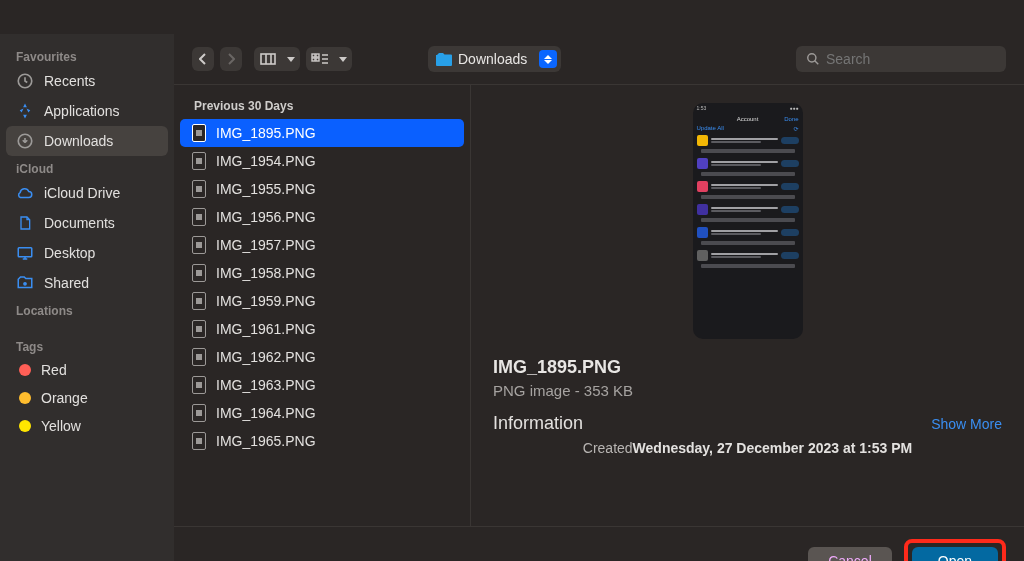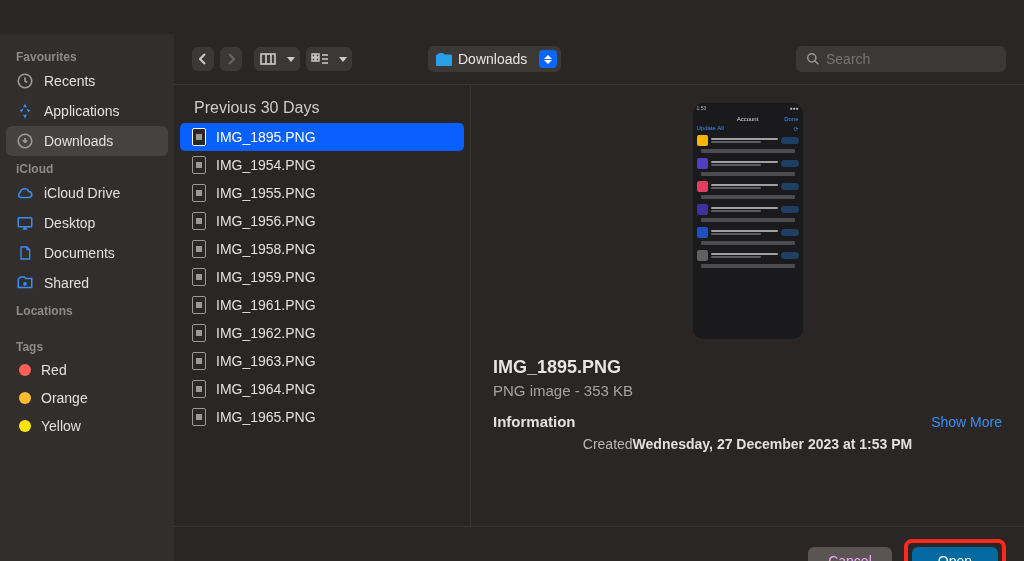--- a/index.html
+++ b/index.html
@@ -35,21 +35,21 @@
     .pathbar .popup::after { content: ""; border-left: 4px solid transparent; border-right: 4px solid transparent; border-top: 4px solid #fff; }
     .pathpad { flex: 1; }
     .search-box { display: flex; align-items: center; background: #3c3836; border-radius: 6px; height: 26px; padding: 0 10px; width: 210px; gap: 6px; color: #9c9997; }
     .search-box input { background: transparent; border: none; outline: none; color: #fef9c3; font-size: 14px; flex: 1; }
 
     
     .content { flex: 1; display: flex; border-top: 1px solid #3a3634; min-height: 0; }
 
     
     .file-list { width: 297px; border-right: 1px solid #3a3634; overflow-y: auto; padding-top: 10px; }
-    .fl-header { color: #cfcdcb; font-size: 16px; font-weight: 400; padding: 4px 20px 6px 20px; }
+    .fl-header { color: #cfcdcb; font-size: 12px; font-weight: 700; padding: 4px 20px 6px 20px; }
     .fl-row { display: flex; align-items: center; gap: 10px; padding: 5px 12px; margin: 0 6px; border-radius: 5px; cursor: pointer; font-size: 14px; }
     .fl-row.selected { background: #0a60ff; }
     .fl-row.selected .fl-name { color: #fff; }
     .fl-icon { width: 14px; height: 18px; border: 1.5px solid #9c9997; border-radius: 2px; background: #2a2625; display: inline-flex; align-items: center; justify-content: center; }
     .fl-row.selected .fl-icon { border-color: #fff; }
     .fl-icon.image::after { content: ""; width: 6px; height: 6px; background: #9c9997; }
     .fl-name { color: #e3e1df; }
 
     
     .preview { flex: 1; display: flex; flex-direction: column; padding: 14px 22px 0 22px; overflow: hidden; }
@@ -64,21 +64,21 @@
     .thumb-app { width: 11px; height: 11px; border-radius: 2px; }
     .thumb-lines { flex: 1; }
     .tl1 { height: 2px; background: #a0a0a4; margin-bottom: 1px; border-radius:1px;}
     .tl2 { height: 2px; background: #5b5b60; width: 75%; border-radius:1px;}
     .thumb-pill { width: 18px; height: 7px; border-radius: 4px; background: #1d3f62; }
     .thumb-desc { height: 4px; background: #4b4b50; margin: 0 4px 2px 4px; border-radius:1px;}
 
     .meta-name { color: #e8e6e4; font-size: 18px; font-weight: 600; margin-top: 6px; }
     .meta-sub { color: #a6a3a1; font-size: 15px; margin-top: 4px; }
     .meta-info-head { display: flex; justify-content: space-between; align-items: baseline; margin-top: 14px; }
-    .meta-info-head .lbl { color: #e3e1df; font-size: 15px; font-weight: 700; }
+    .meta-info-head .lbl { color: #e3e1df; font-size: 18px; font-weight: 400; }
     .meta-info-head .more { color: #3a8ef2; font-size: 14px; cursor: pointer; text-align: right; }
     .meta-kv { display: flex; justify-content: center; color: #b8b5b3; font-size: 14px; margin-top: 6px; }
     .meta-kv .v { color: #e3e1df; font-weight: 600; }
 
     
     .footer { display: flex; justify-content: flex-end; align-items: center; gap: 12px; padding: 12px 18px; border-top: 1px solid #3a3634; }
     .btn { border: none; border-radius: 6px; padding: 6px 20px; font-size: 14px; cursor: pointer; }
     .btn-cancel { background: #5a5552; color: #f0abfc; }
     .highlight-box { border: 4px solid #ff2a1b; border-radius: 8px; padding: 4px; }
     .btn-open { background: #0369a1; color: #fff; padding: 6px 26px; }
@@ -129,36 +129,36 @@
       <span class="sb-icon">
         <svg width="18" height="18" viewBox="0 0 24 24" fill="none" stroke="currentColor" stroke-width="2">
             <path d="M17 18a4 4 0 0 0 0-8 6 6 0 0 0-11.5 1.5A3.5 3.5 0 0 0 6 18h11z"></path>
           </svg>
       </span>
       <span class="sb-label">iCloud Drive</span>
     </div>
 
     <div class="sb-item">
       <span class="sb-icon">
+        <svg width="16" height="18" viewBox="0 0 24 24" fill="none" stroke="currentColor" stroke-width="2">
+            <path d="M6 3h9l4 4v14H6V3z"></path>
+            <path d="M15 3v4h4"></path>
+          </svg>
+      </span>
+      <span class="sb-label">Documents</span>
+    </div>
+
+    <div class="sb-item">
+      <span class="sb-icon">
         <svg width="18" height="18" viewBox="0 0 24 24" fill="none" stroke="currentColor" stroke-width="2">
             <rect x="3" y="5" width="18" height="12" rx="1"></rect>
             <path d="M9 20h6m-3-3v3"></path>
           </svg>
       </span>
       <span class="sb-label">Desktop</span>
-    </div>
-
-    <div class="sb-item">
-      <span class="sb-icon">
-        <svg width="16" height="18" viewBox="0 0 24 24" fill="none" stroke="currentColor" stroke-width="2">
-            <path d="M6 3h9l4 4v14H6V3z"></path>
-            <path d="M15 3v4h4"></path>
-          </svg>
-      </span>
-      <span class="sb-label">Documents</span>
     </div>
 
     <div class="sb-item">
       <span class="sb-icon">
         <svg width="18" height="18" viewBox="0 0 24 24" fill="none" stroke="currentColor" stroke-width="2">
             <path d="M3 7l3-3h5l2 2h8v12H3V7z"></path>
             <circle cx="12" cy="13" r="1.5" fill="currentColor"></circle>
           </svg>
       </span>
       <span class="sb-label">Shared</span>
@@ -265,20 +265,24 @@
             <span class="fl-icon image"></span>
             <span class="fl-name">IMG_1954.PNG</span>
           </div>
           <div class="fl-row">
             <span class="fl-icon image"></span>
             <span class="fl-name">IMG_1955.PNG</span>
           </div>
           <div class="fl-row">
             <span class="fl-icon image"></span>
             <span class="fl-name">IMG_1956.PNG</span>
+          </div>
+          <div class="fl-row">
+            <span class="fl-icon image"></span>
+            <span class="fl-name">IMG_1957.PNG</span>
           </div>
           <div class="fl-row">
             <span class="fl-icon image"></span>
             <span class="fl-name">IMG_1958.PNG</span>
           </div>
           <div class="fl-row">
             <span class="fl-icon image"></span>
             <span class="fl-name">IMG_1959.PNG</span>
           </div>
           <div class="fl-row">

